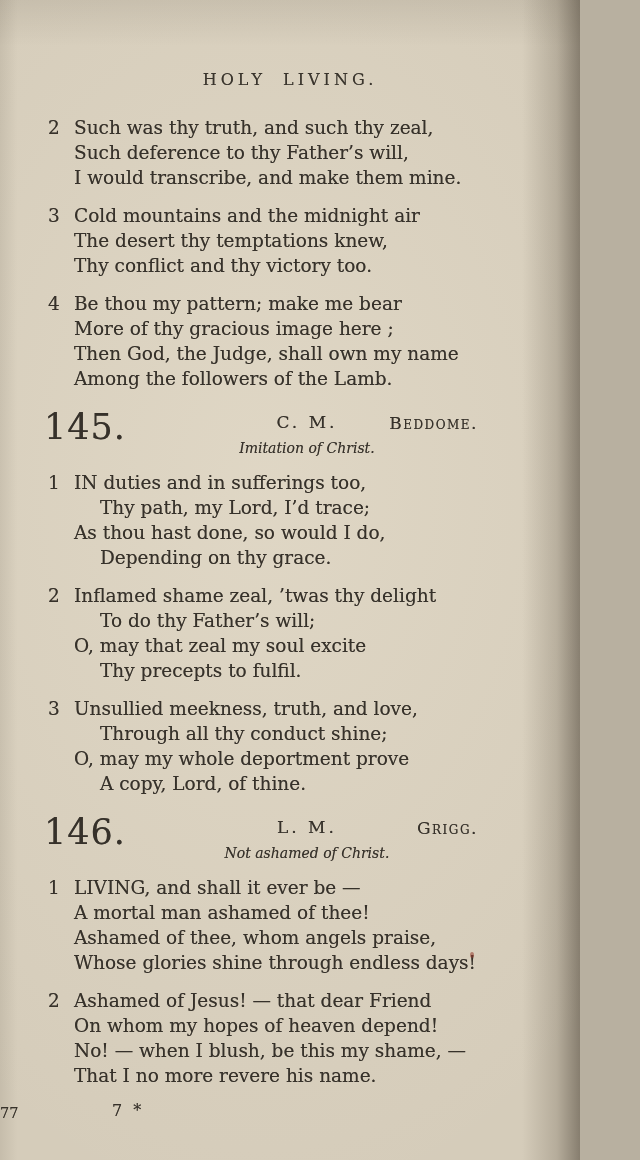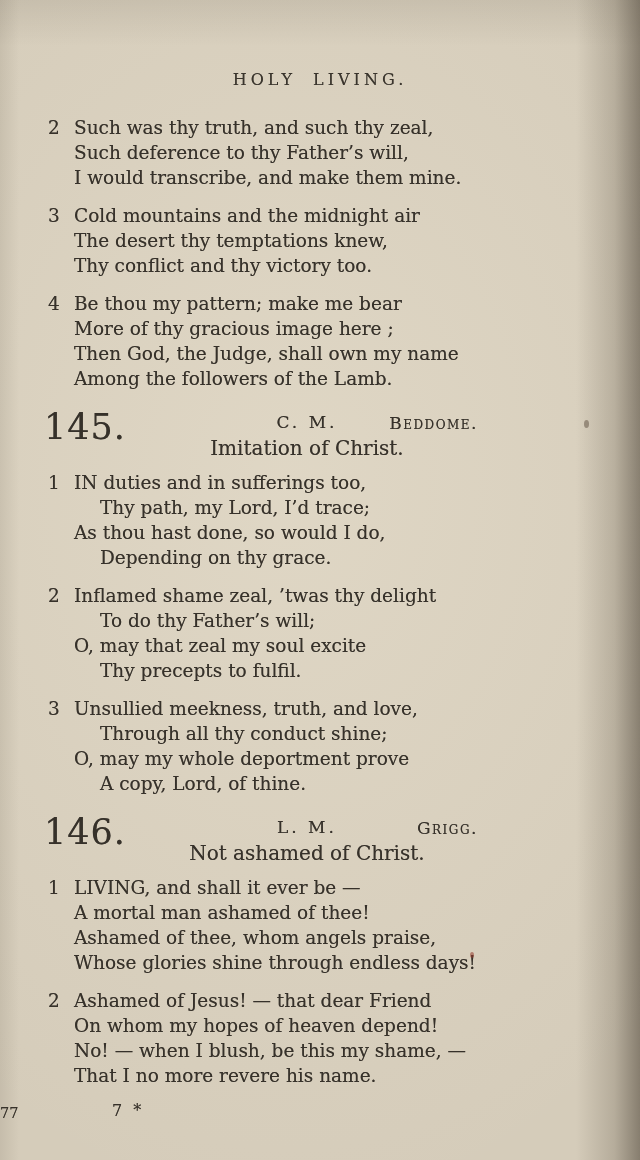--- a/index.html
+++ b/index.html
@@ -3,21 +3,21 @@
 <meta charset="utf-8">
 <style>
   html, body { margin: 0; padding: 0; }
   body {
     width: 640px; height: 1160px;
     font-family: "DejaVu Serif", "Liberation Serif", serif;
     background: #b8b0a0;
   }
   .page {
     position: relative;
-    width: 640px; height: 1160px;
+    width: 580px; height: 1160px;
     overflow: hidden;
     color: #36312a;
     background:
       linear-gradient(to right, rgba(62,54,40,0.10) 0, rgba(0,0,0,0) 3%),
       linear-gradient(to left, rgba(57,48,36,0.50) 0, rgba(70,60,45,0.22) 4%, rgba(0,0,0,0) 10%),
       linear-gradient(to bottom, rgba(60,52,40,0.10) 0, rgba(0,0,0,0) 4%),
       radial-gradient(120% 90% at 45% 42%, rgba(240,232,214,0.38), rgba(0,0,0,0) 70%),
       #d5ccba;
     text-shadow: 0 0 0.5px rgba(54,49,41,0.55);
   }
@@ -66,21 +66,22 @@
   .meter { letter-spacing: 3px; }
   .author {
     position: absolute;
     right: 0; top: 1px;
     font-variant: small-caps;
     letter-spacing: 1.5px;
     font-size: 17px;
   }
   .subtitle {
     text-align: center;
-    font-size: 20px;
+    font-style: italic;
+    font-size: 14px;
     line-height: 24px;
   }
   .footer {
     position: relative;
     height: 26px;
     margin-top: 2px;
     font-size: 16px;
   }
   .sig {
     position: absolute;

